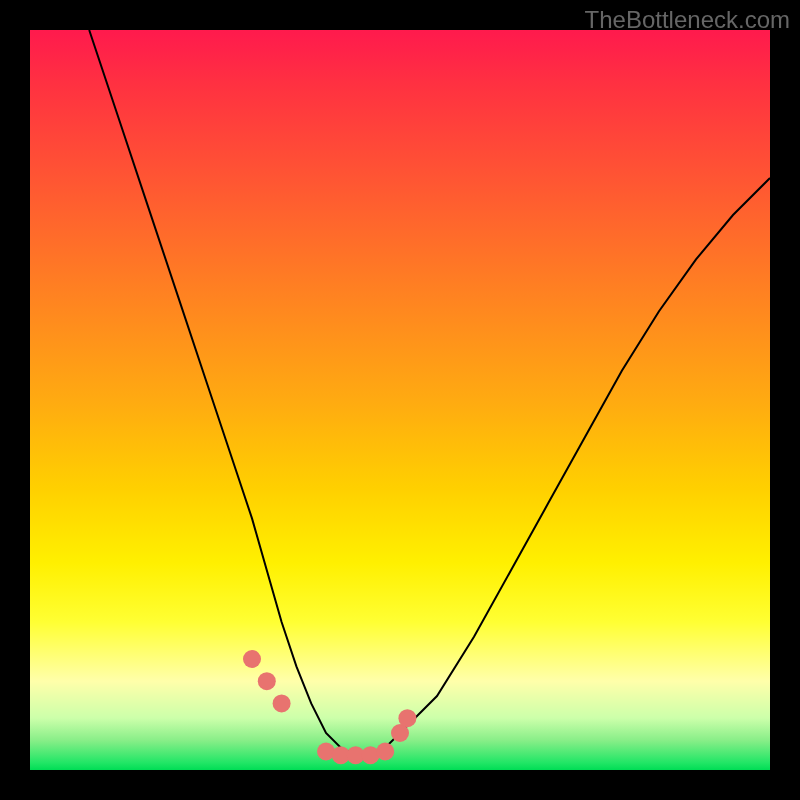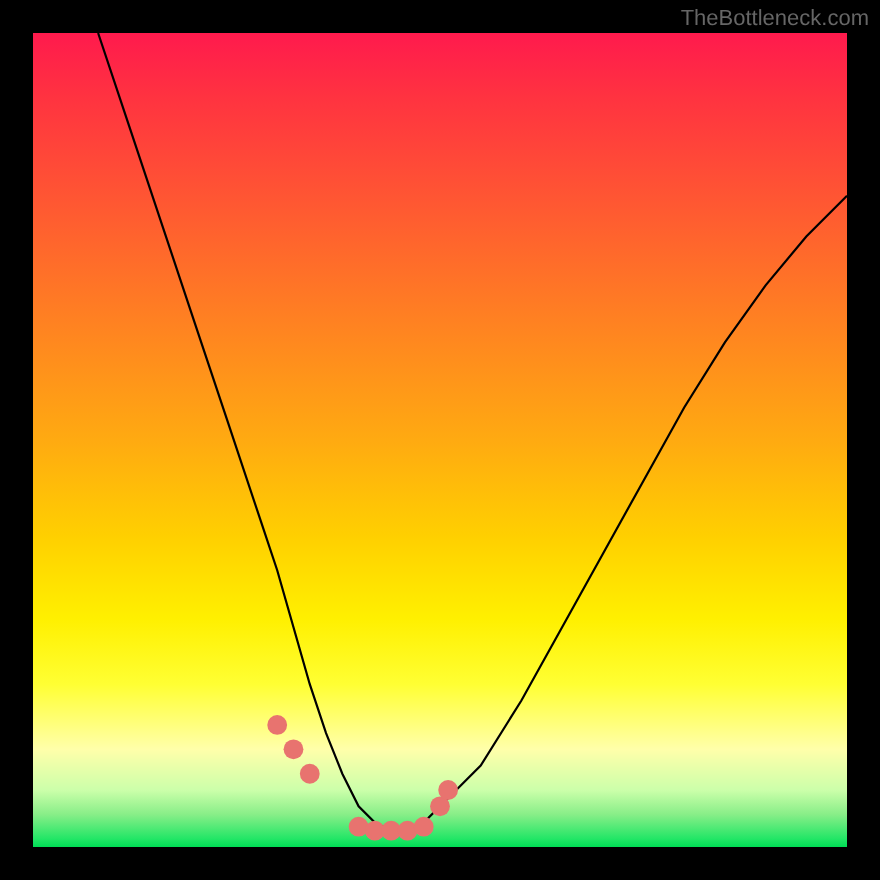--- a/index.html
+++ b/index.html
@@ -9,21 +9,21 @@
     height: 800px;
     background: #000;
     position: relative;
     font-family: Arial, sans-serif;
   }
   .watermark {
     position: absolute;
     top: 6px;
     right: 10px;
     color: #666;
-    font-size: 20px;
+    font-size: 24px;
     font-weight: normal;
     z-index: 10;
   }
   .plot-area {
     position: absolute;
     left: 30px;
     top: 30px;
     width: 740px;
     height: 740px;
     background: linear-gradient(to bottom,

